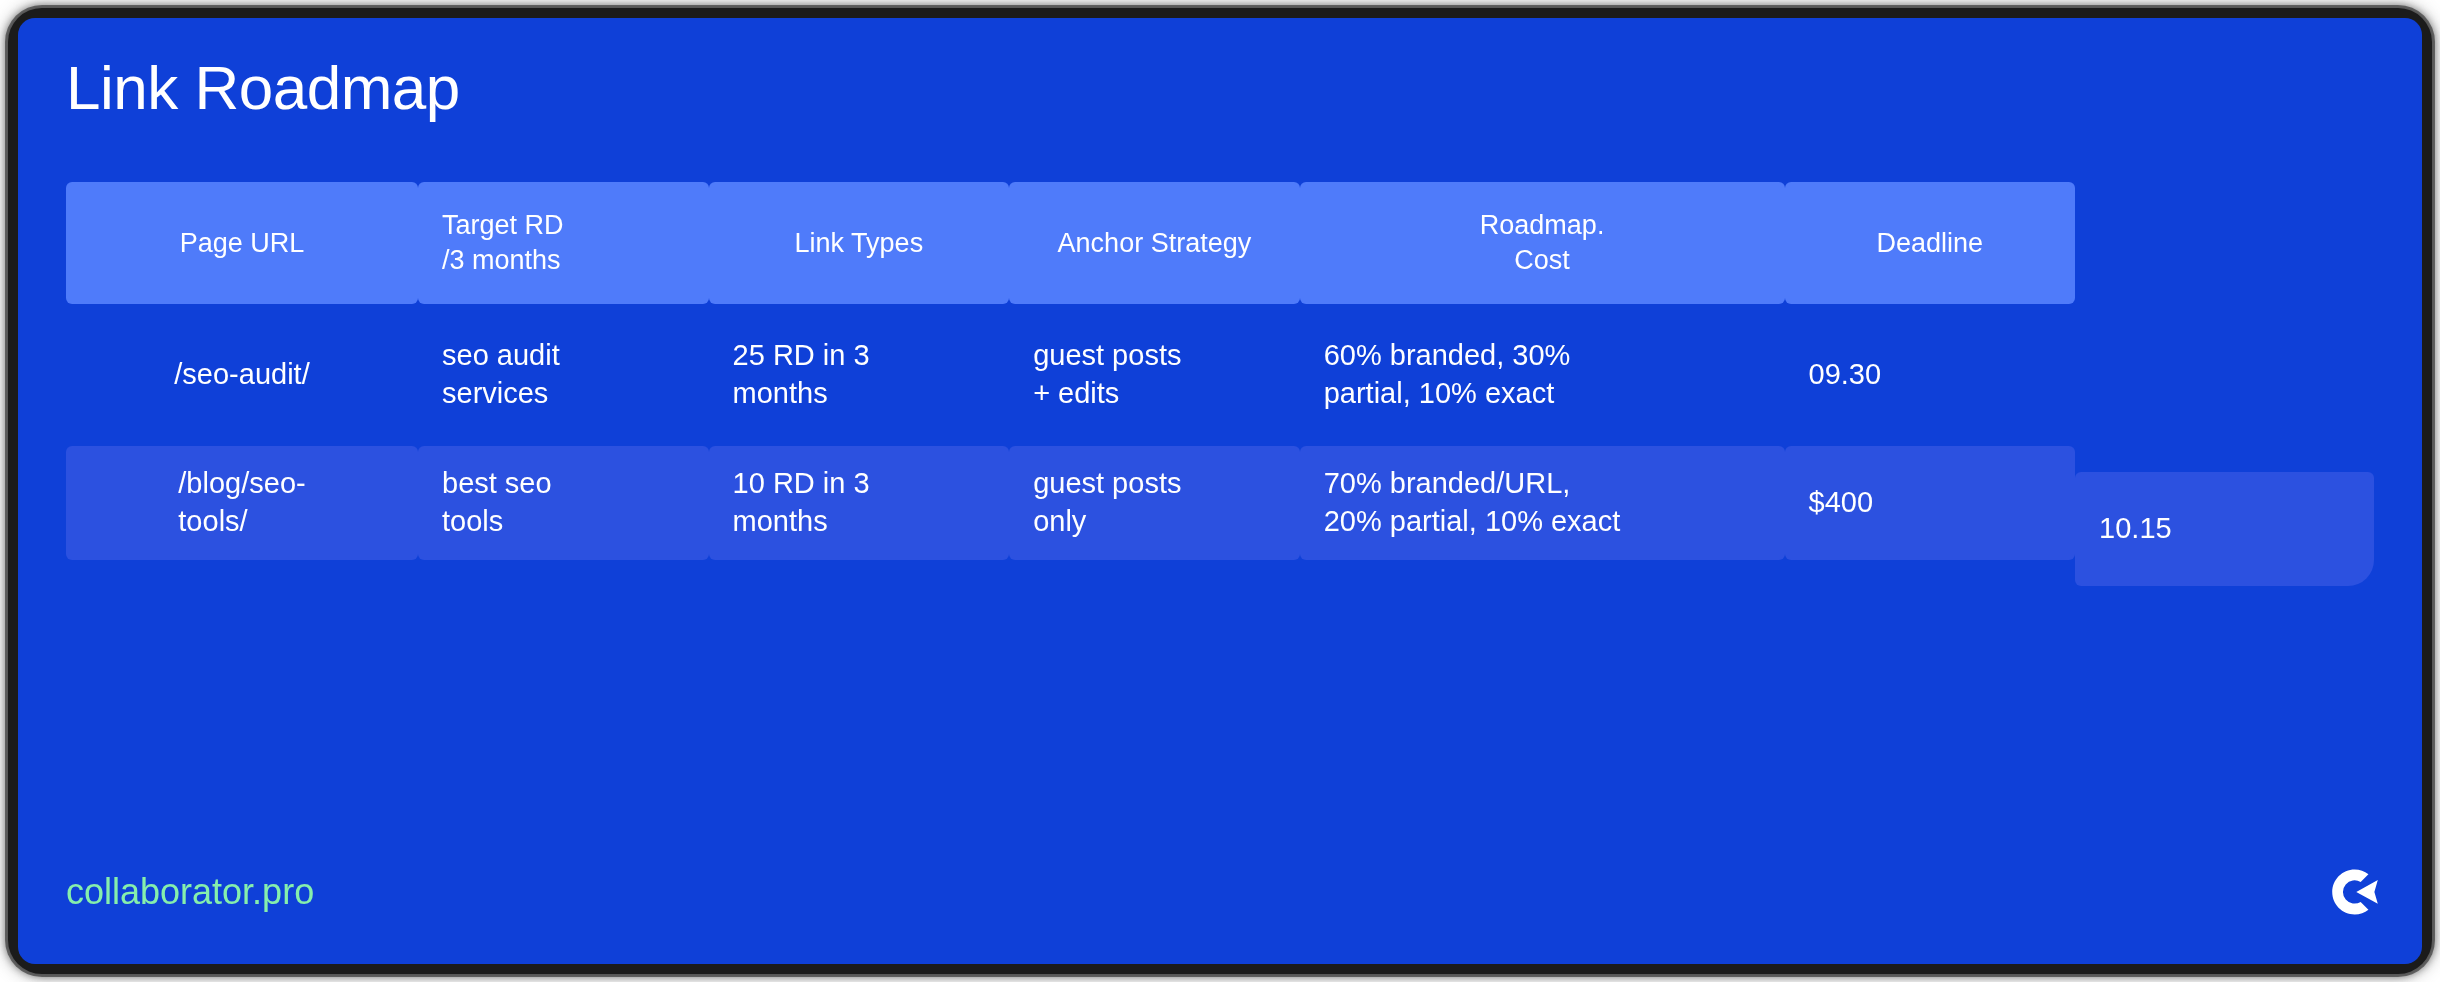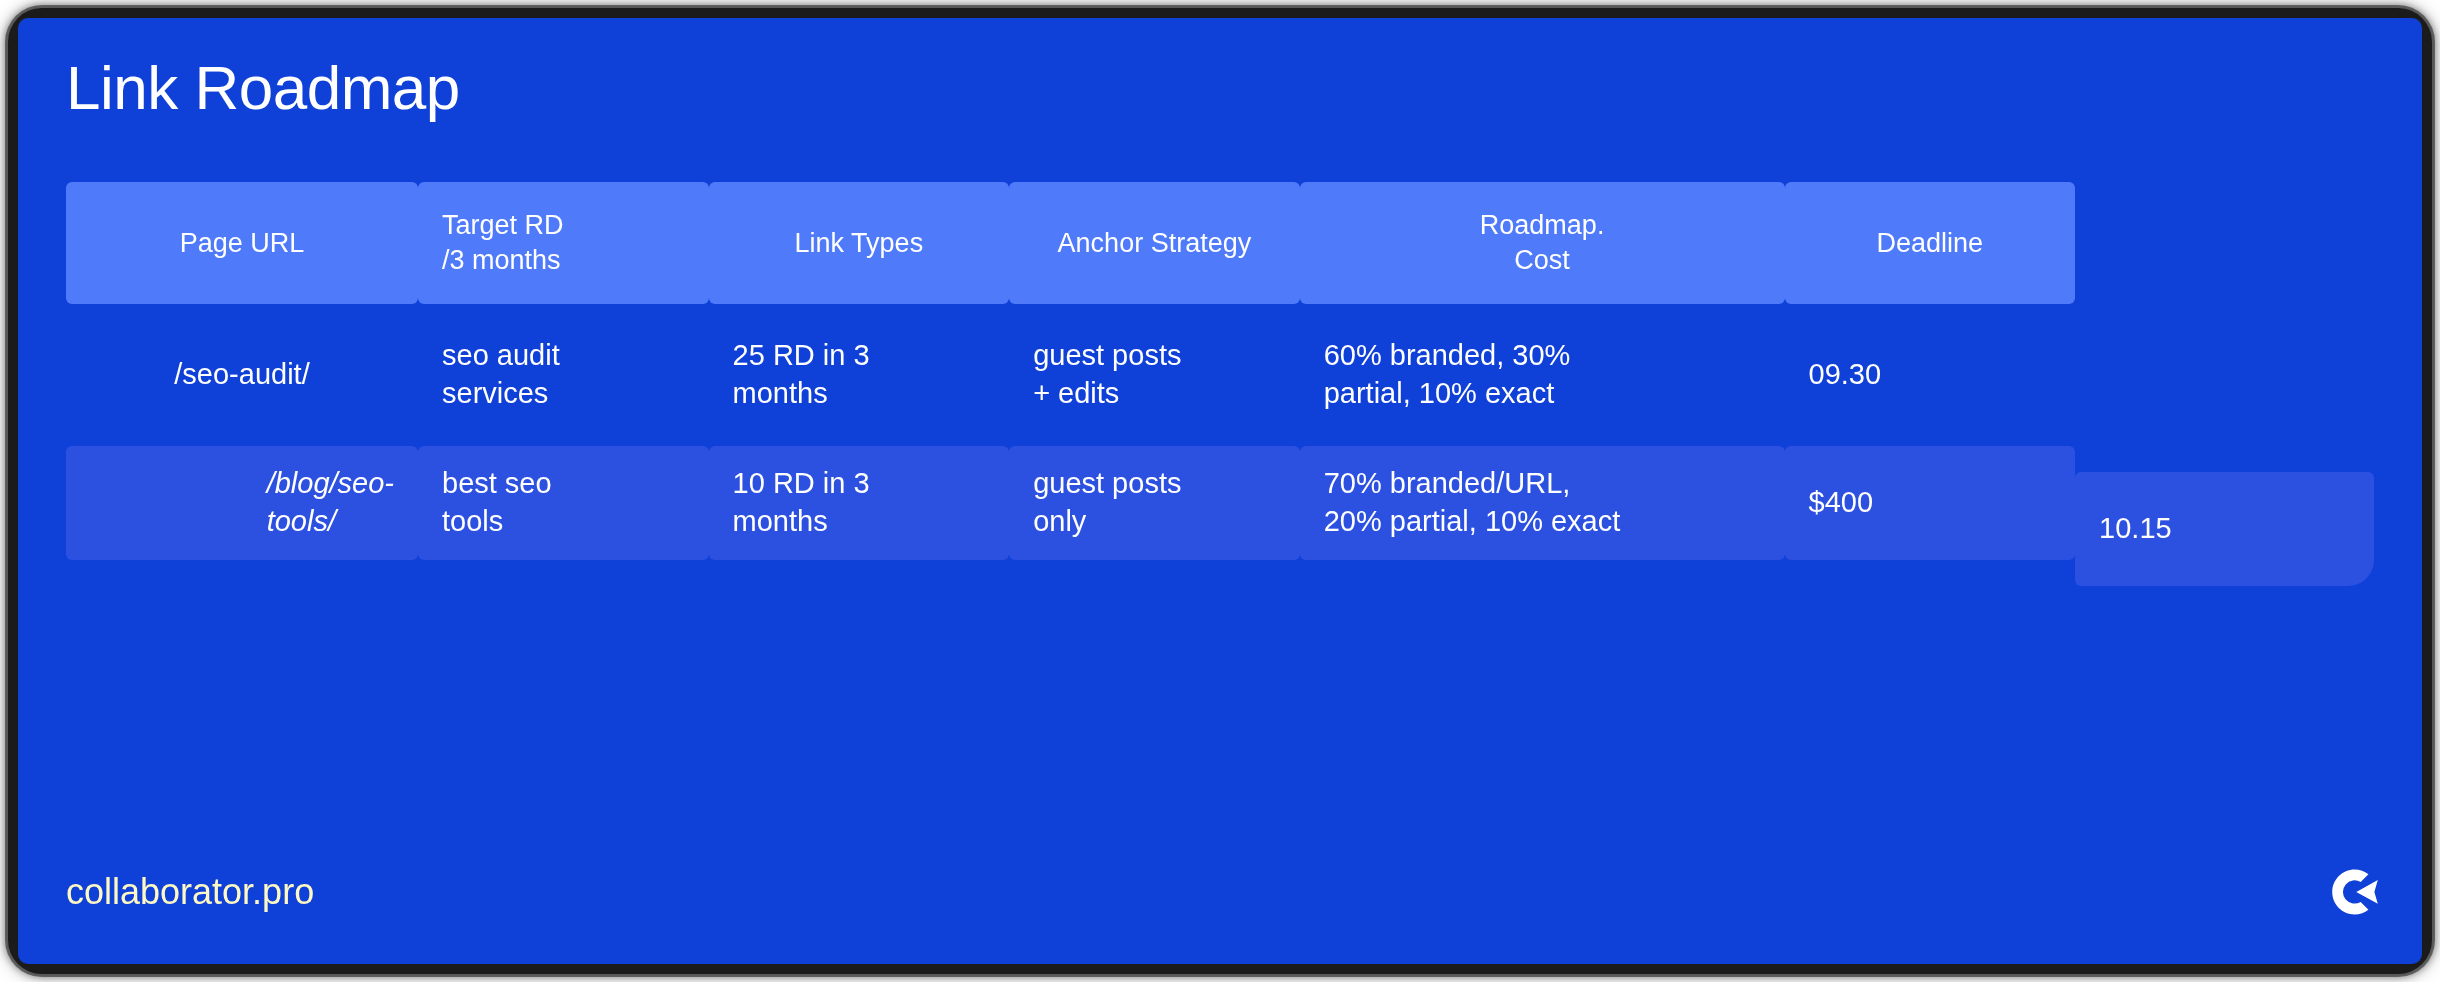--- a/index.html
+++ b/index.html
@@ -33,21 +33,21 @@
       0 0 6px 4px rgba(60,60,60,0.45),
       0 0 14px 7px rgba(120,120,120,0.30);
   }
 
   #card {
     position: absolute;
     left: 18px;
     top: 18px;
     width: 2404px;
     height: 946px;
-    border-radius: 10px;
+    border-radius: 17px;
     background: #0F40D8;
     overflow: hidden;
   }
 
   
   #page-title {
     position: absolute;
     left: 48px;
     top: 36px;
     font-size: 62px;
@@ -121,39 +121,39 @@
     line-height: 1.30;
     background: transparent;
   }
   .row-data.striped .cell { background: #2C51E0; }
   .row-data.striped .cell.c-deadline {
     border-bottom-right-radius: 26px;
     border-top-right-radius: 6px;
     margin-top: 26px;
   }
   .row-data .cell.c-url { justify-content: center; text-align: center; }
-  .row-data.striped .cell.c-url { justify-content: flex-end; text-align: left; font-style: italic; }
+  .row-data.striped .cell.c-url { justify-content: center; text-align: left; }
 
   .cell-text { display: block; white-space: pre-line; }
 
   
   #footer {
     position: absolute;
     left: 48px;
     right: 40px;
     bottom: 42px;
     height: 60px;
     display: flex;
     align-items: center;
     justify-content: space-between;
   }
   #brand-name {
     font-size: 36px;
     font-weight: 400;
-    color: #fef9c3;
+    color: #86efac;
     letter-spacing: 0px;
   }
   #brand-logo { width: 56px; height: 56px; display: block; }
 </style>
 </head>
 <body>
 
 <div id="stage">
 
   <div id="card-frame"></div>

